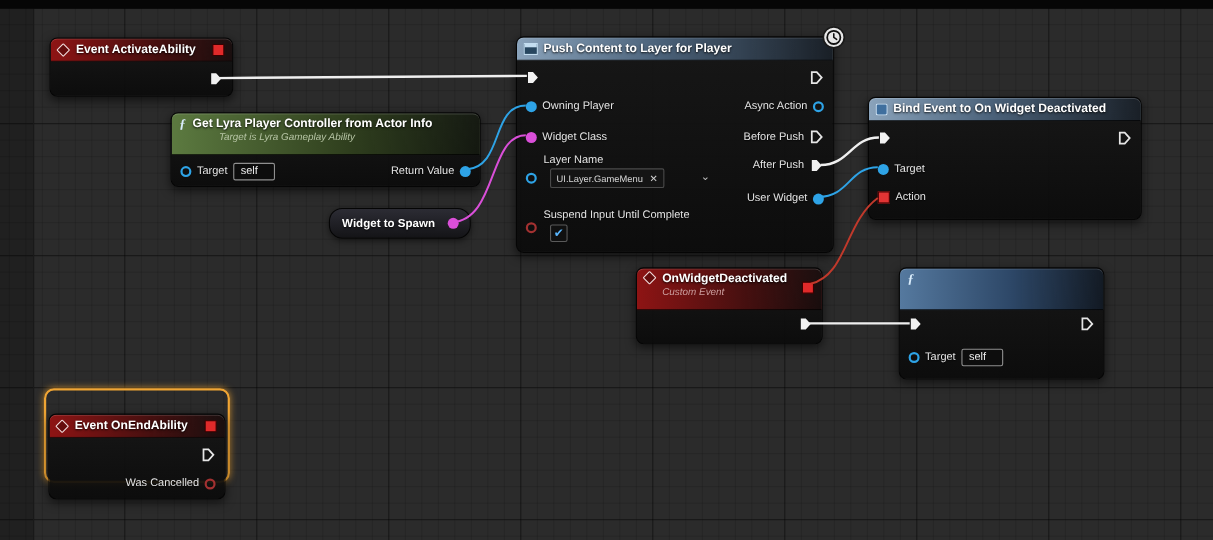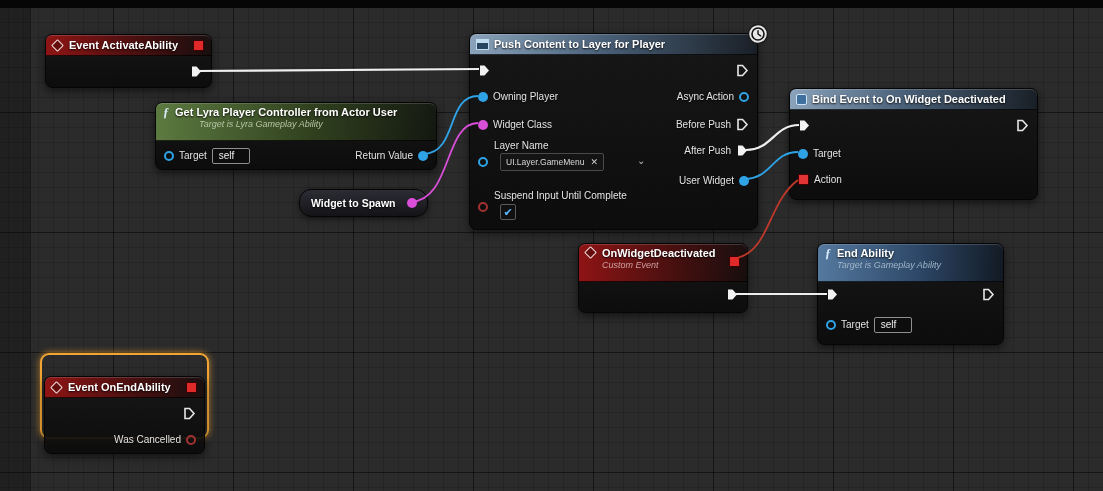--- a/index.html
+++ b/index.html
@@ -97,21 +97,21 @@
             <path d="M2,1.5 H6.5 L11,6.5 L6.5,11.5 H2 Z" fill="#f2f2f2"></path>
           </svg>
       </span>
     </div>
   </div>
 
   <div class="node" style="left:155px;top:102px;width:280px;height:66px">
     <div class="hdr hdr2 hdr-green">
       <span class="fn-icon">ƒ</span>
       <div class="hdr-textcol">
-        <span class="title">Get Lyra Player Controller from Actor User</span>
+        <span class="title">Get Lyra Player Controller from Actor Info</span>
         <span class="subtitle sub-green">Target is Lyra Gameplay Ability</span>
       </div>
     </div>
     <div class="pin-row left" style="top:46px">
       <span class="dot ring-blue"></span>
       <span class="pin-label">Target</span>
       <span class="textbox">self</span>
     </div>
     <div class="pin-row right" style="top:46px">
       <span class="pin-label">Return Value</span>
@@ -256,24 +256,20 @@
         <svg width="13" height="13" viewBox="0 0 13 13">
             <path d="M2,1.5 H6.5 L11,6.5 L6.5,11.5 H2 Z" fill="#f2f2f2"></path>
           </svg>
       </span>
     </div>
   </div>
 
   <div class="node" style="left:817px;top:243px;width:185px;height:100px">
     <div class="hdr hdr2 hdr-blue">
       <span class="fn-icon">ƒ</span>
-      <div class="hdr-textcol">
-        <span class="title">End Ability</span>
-        <span class="subtitle sub-blue">Target is Gameplay Ability</span>
-      </div>
     </div>
     <div class="pin-row left" style="top:44px">
       <span class="execpin">
         <svg width="13" height="13" viewBox="0 0 13 13">
             <path d="M2,1.5 H6.5 L11,6.5 L6.5,11.5 H2 Z" fill="#f2f2f2"></path>
           </svg>
       </span>
     </div>
     <div class="pin-row right" style="top:44px">
       <span class="execpin">

